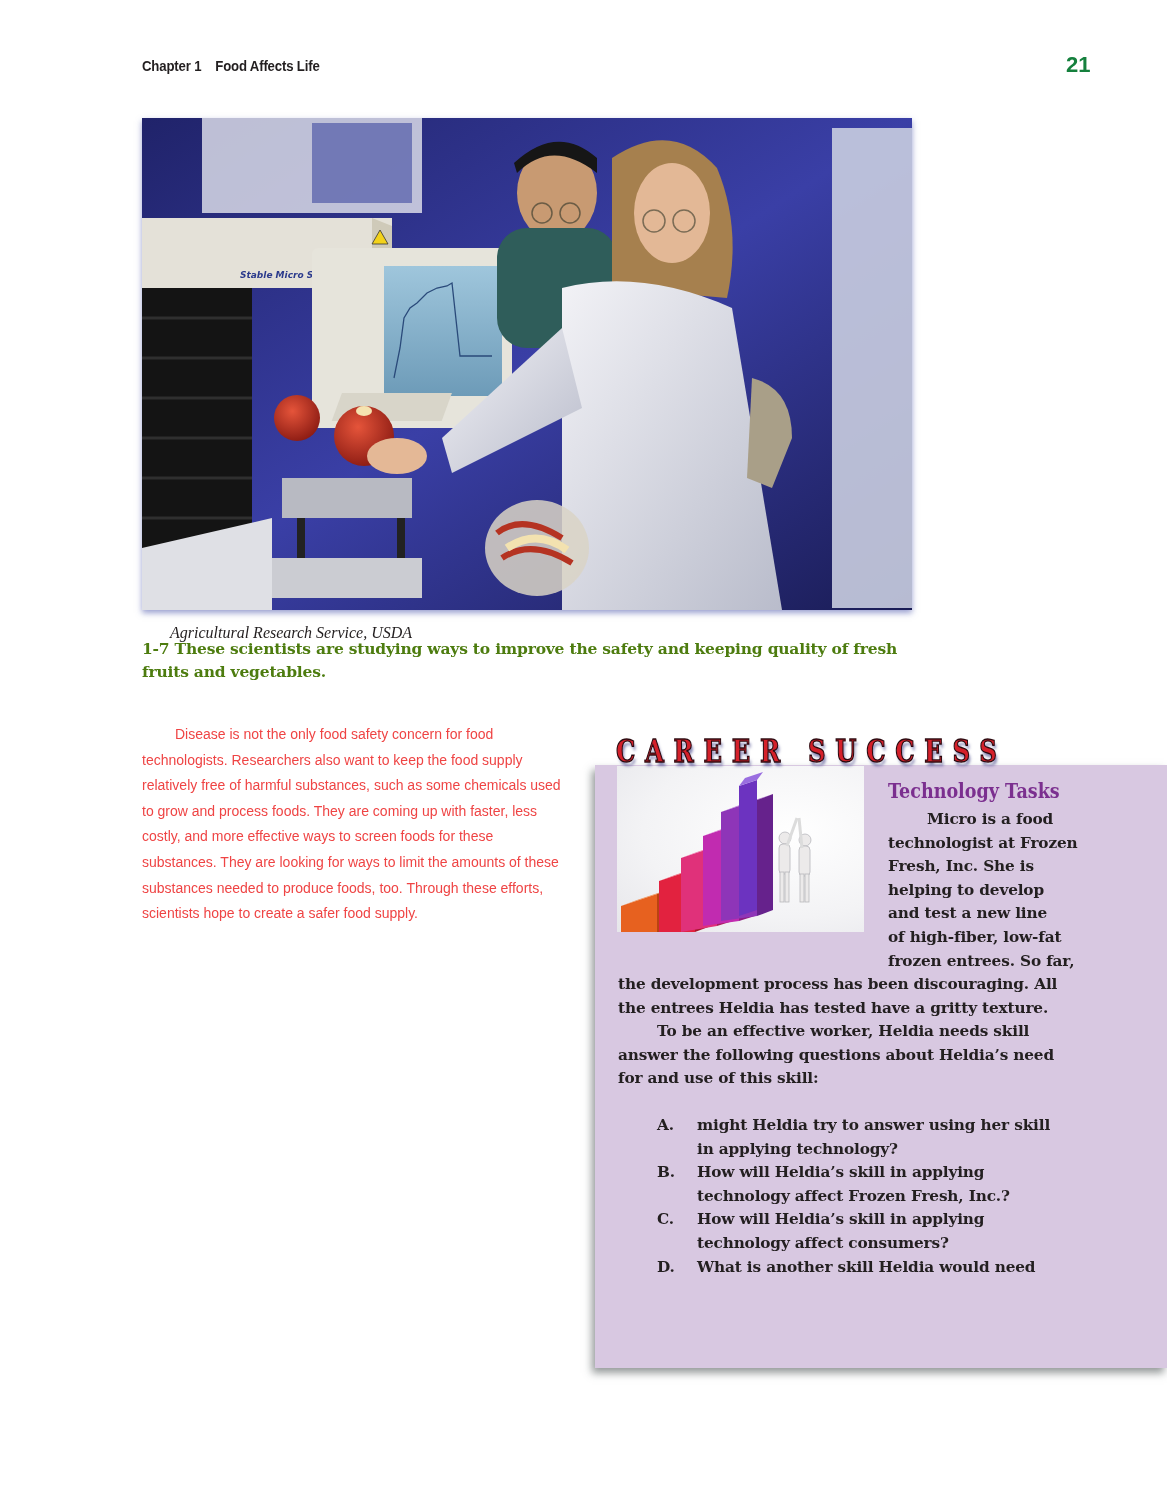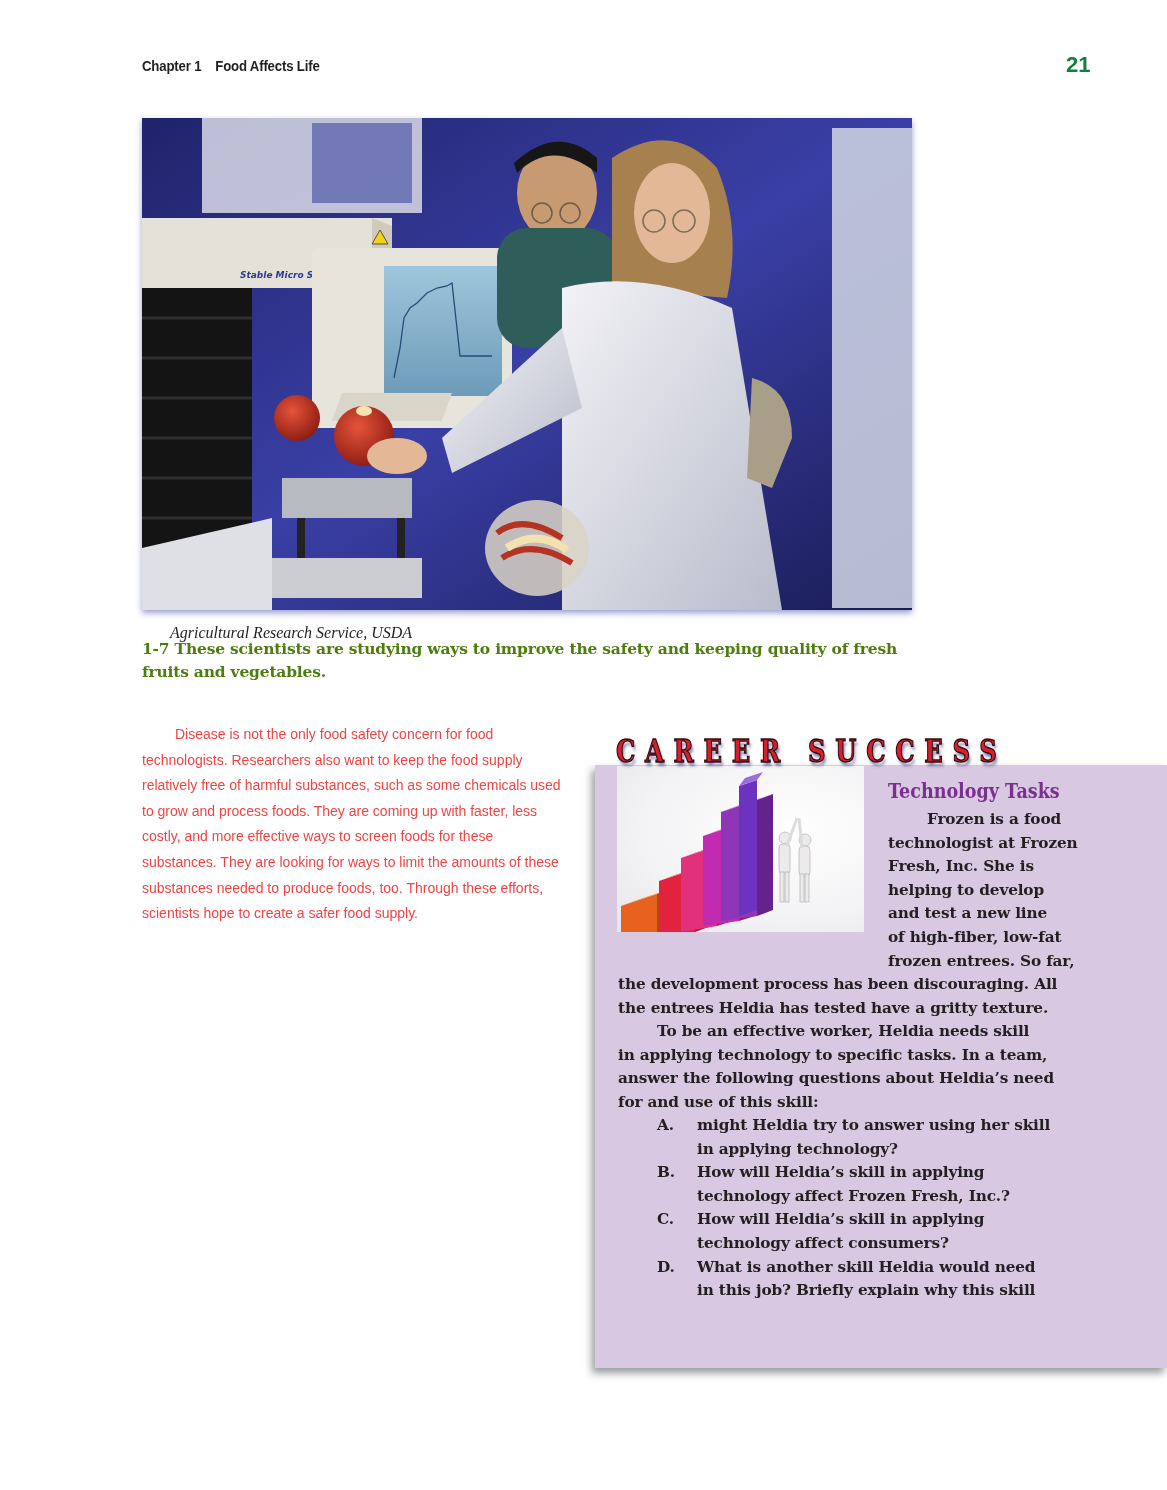--- a/index.html
+++ b/index.html
@@ -232,34 +232,33 @@
       <rect x="183" y="108" width="4" height="28"></rect>
       <rect x="188" y="108" width="4" height="28"></rect>
       <line x1="185" y1="82" x2="182" y2="52" stroke-width="3" stroke="#dcdcdc"></line>
     </g>
   </svg>
 </div>
 
 <div class="career-subtitle">Technology Tasks</div>
 
 <div class="career-text career-narrow">
-  <div class="indent">Frozen is a food</div>
+  <div class="indent">Micro is a food</div>
   <div>technologist at Frozen</div>
   <div>Fresh, Inc. She is</div>
   <div>helping to develop</div>
   <div>and test a new line</div>
   <div>of high-fiber, low-fat</div>
   <div>frozen entrees. So far,</div>
 </div>
 
 <div class="career-text career-wide">
   <div>the development process has been discouraging. All</div>
   <div>the entrees Heldia has tested have a gritty texture.</div>
   <div class="indent">To be an effective worker, Heldia needs skill</div>
-  <div>in applying technology to specific tasks. In a team,</div>
   <div>answer the following questions about Heldia’s need</div>
   <div>for and use of this skill:</div>
 </div>
 
 <div class="career-text q-list">
   <div class="q-item">
     <div class="q-letter">A.</div>
     <div class="q-lines">
       <div>might Heldia try to answer using her skill</div>
       <div>in applying technology?</div>
@@ -276,16 +275,15 @@
     <div class="q-letter">C.</div>
     <div class="q-lines">
       <div>How will Heldia’s skill in applying</div>
       <div>technology affect consumers?</div>
     </div>
   </div>
   <div class="q-item">
     <div class="q-letter">D.</div>
     <div class="q-lines">
       <div>What is another skill Heldia would need</div>
-      <div>in this job? Briefly explain why this skill</div>
     </div>
   </div>
 </div>
 
 </body></html>

